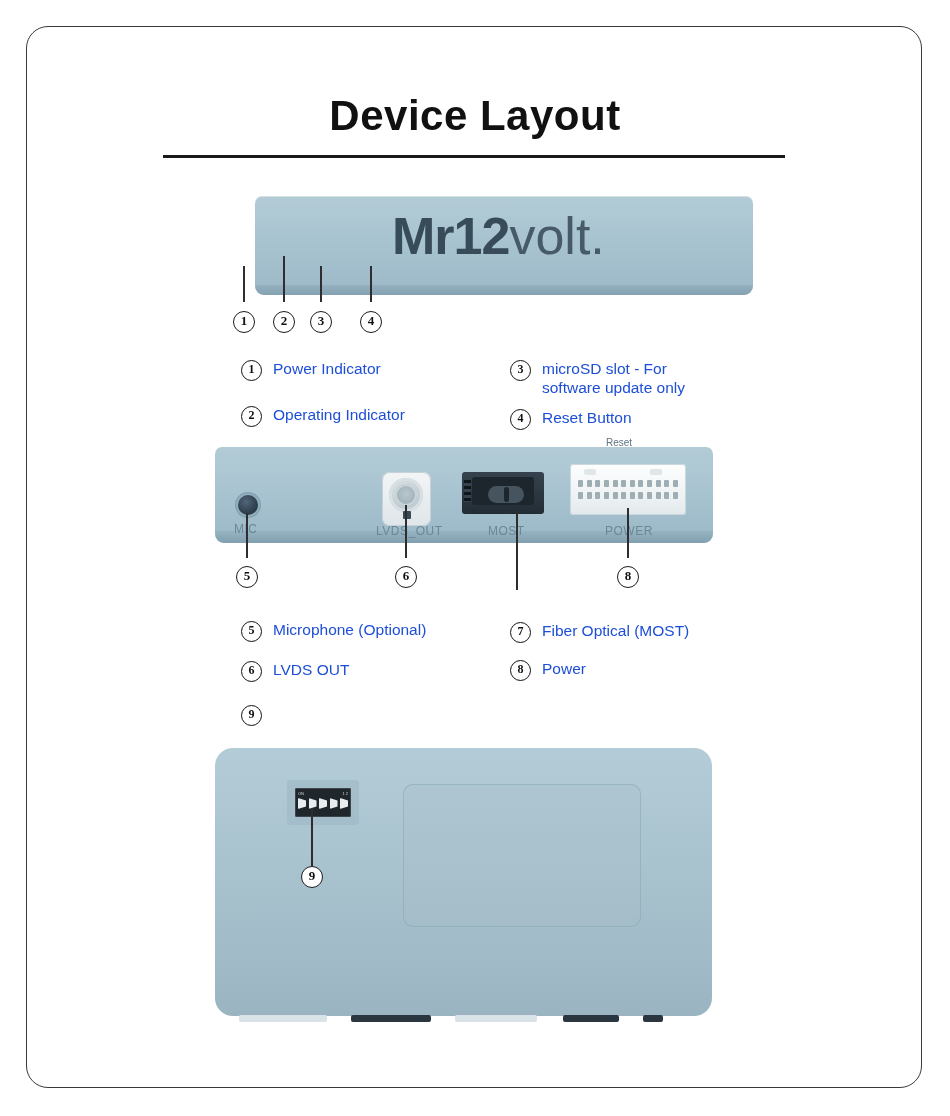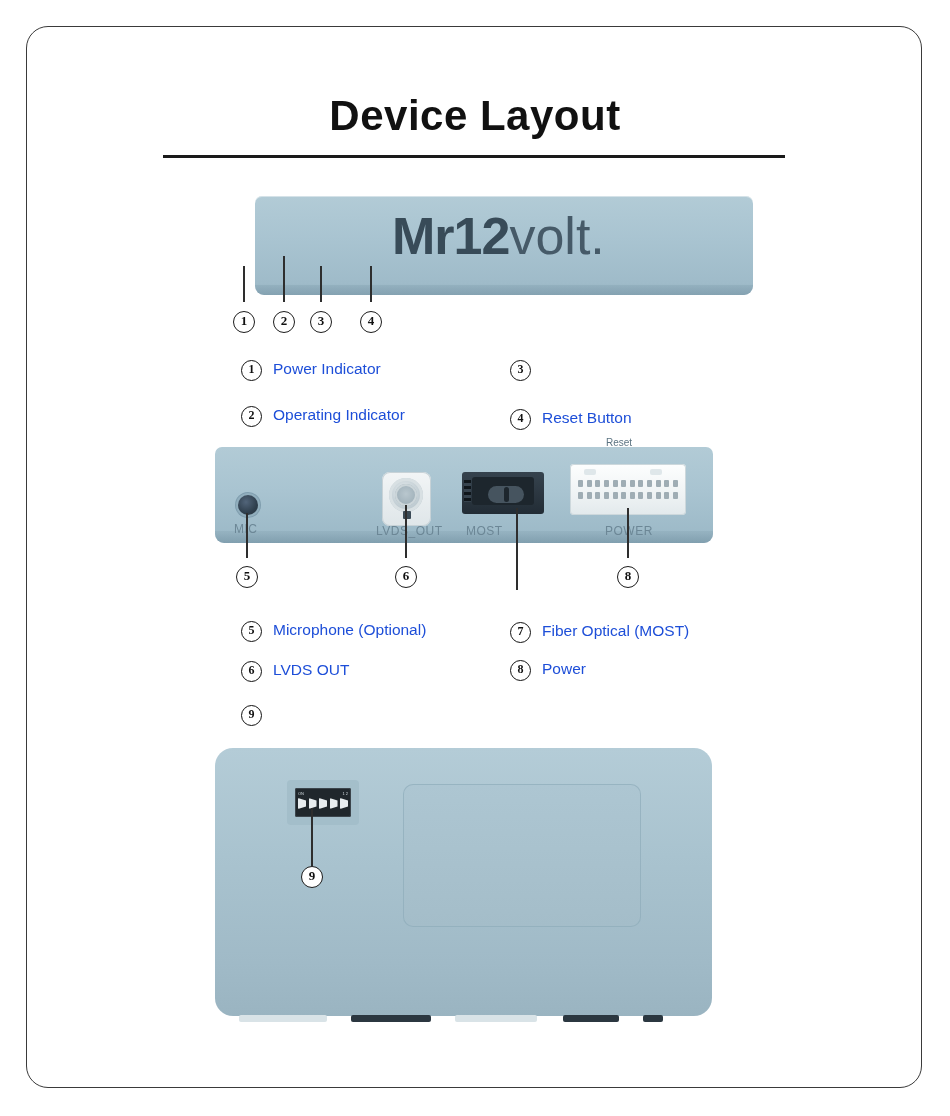--- a/index.html
+++ b/index.html
@@ -422,20 +422,22 @@
 <div class="legend-row" style="left:241px; top:359px;">
   <div class="legend-badge">1</div>
   <div class="legend-text">Power Indicator</div>
 </div>
 <div class="legend-row" style="left:241px; top:405px;">
   <div class="legend-badge">2</div>
   <div class="legend-text">Operating Indicator</div>
 </div>
 <div class="legend-row" style="left:510px; top:359px;">
   <div class="legend-badge">3</div>
+  <div class="legend-text">microSD slot - For
+software update only</div>
 </div>
 <div class="legend-row" style="left:510px; top:408px;">
   <div class="legend-badge">4</div>
   <div class="legend-text">Reset Button</div>
 </div>
 
 <div class="panel-rear">
   <div class="lvds" style="left:167px; top:25px;">
     <div class="lvds-ring"></div>
     <div class="lvds-core"></div>
@@ -480,21 +482,21 @@
         <i></i>
         <i></i>
     </div>
   </div>
 </div>
 
 <div class="mic-jack"></div>
 
 <div class="port-label" style="left:234px; top:522px;">MIC</div>
 <div class="port-label" style="left:376px; top:524px;">LVDS_OUT</div>
-<div class="port-label" style="left:466px; top:524px;text-align:right;">MOST</div>
+<div class="port-label" style="left:488px; top:524px;text-align:right;">MOST</div>
 <div class="port-label" style="left:605px; top:524px;">POWER</div>
 
 <div class="lead" style="left:246px; top:513px; height:45px;"></div>
 <div class="lead" style="left:405px; top:505px; height:53px;"></div>
 <div class="lead" style="left:516px; top:508px; height:82px;"></div>
 <div class="lead" style="left:627px; top:508px; height:50px;"></div>
 
 <div class="cnum" style="left:236px; top:566px;">5</div>
 <div class="cnum" style="left:395px; top:566px;">6</div>
 <div class="cnum" style="left:617px; top:566px;">8</div>

